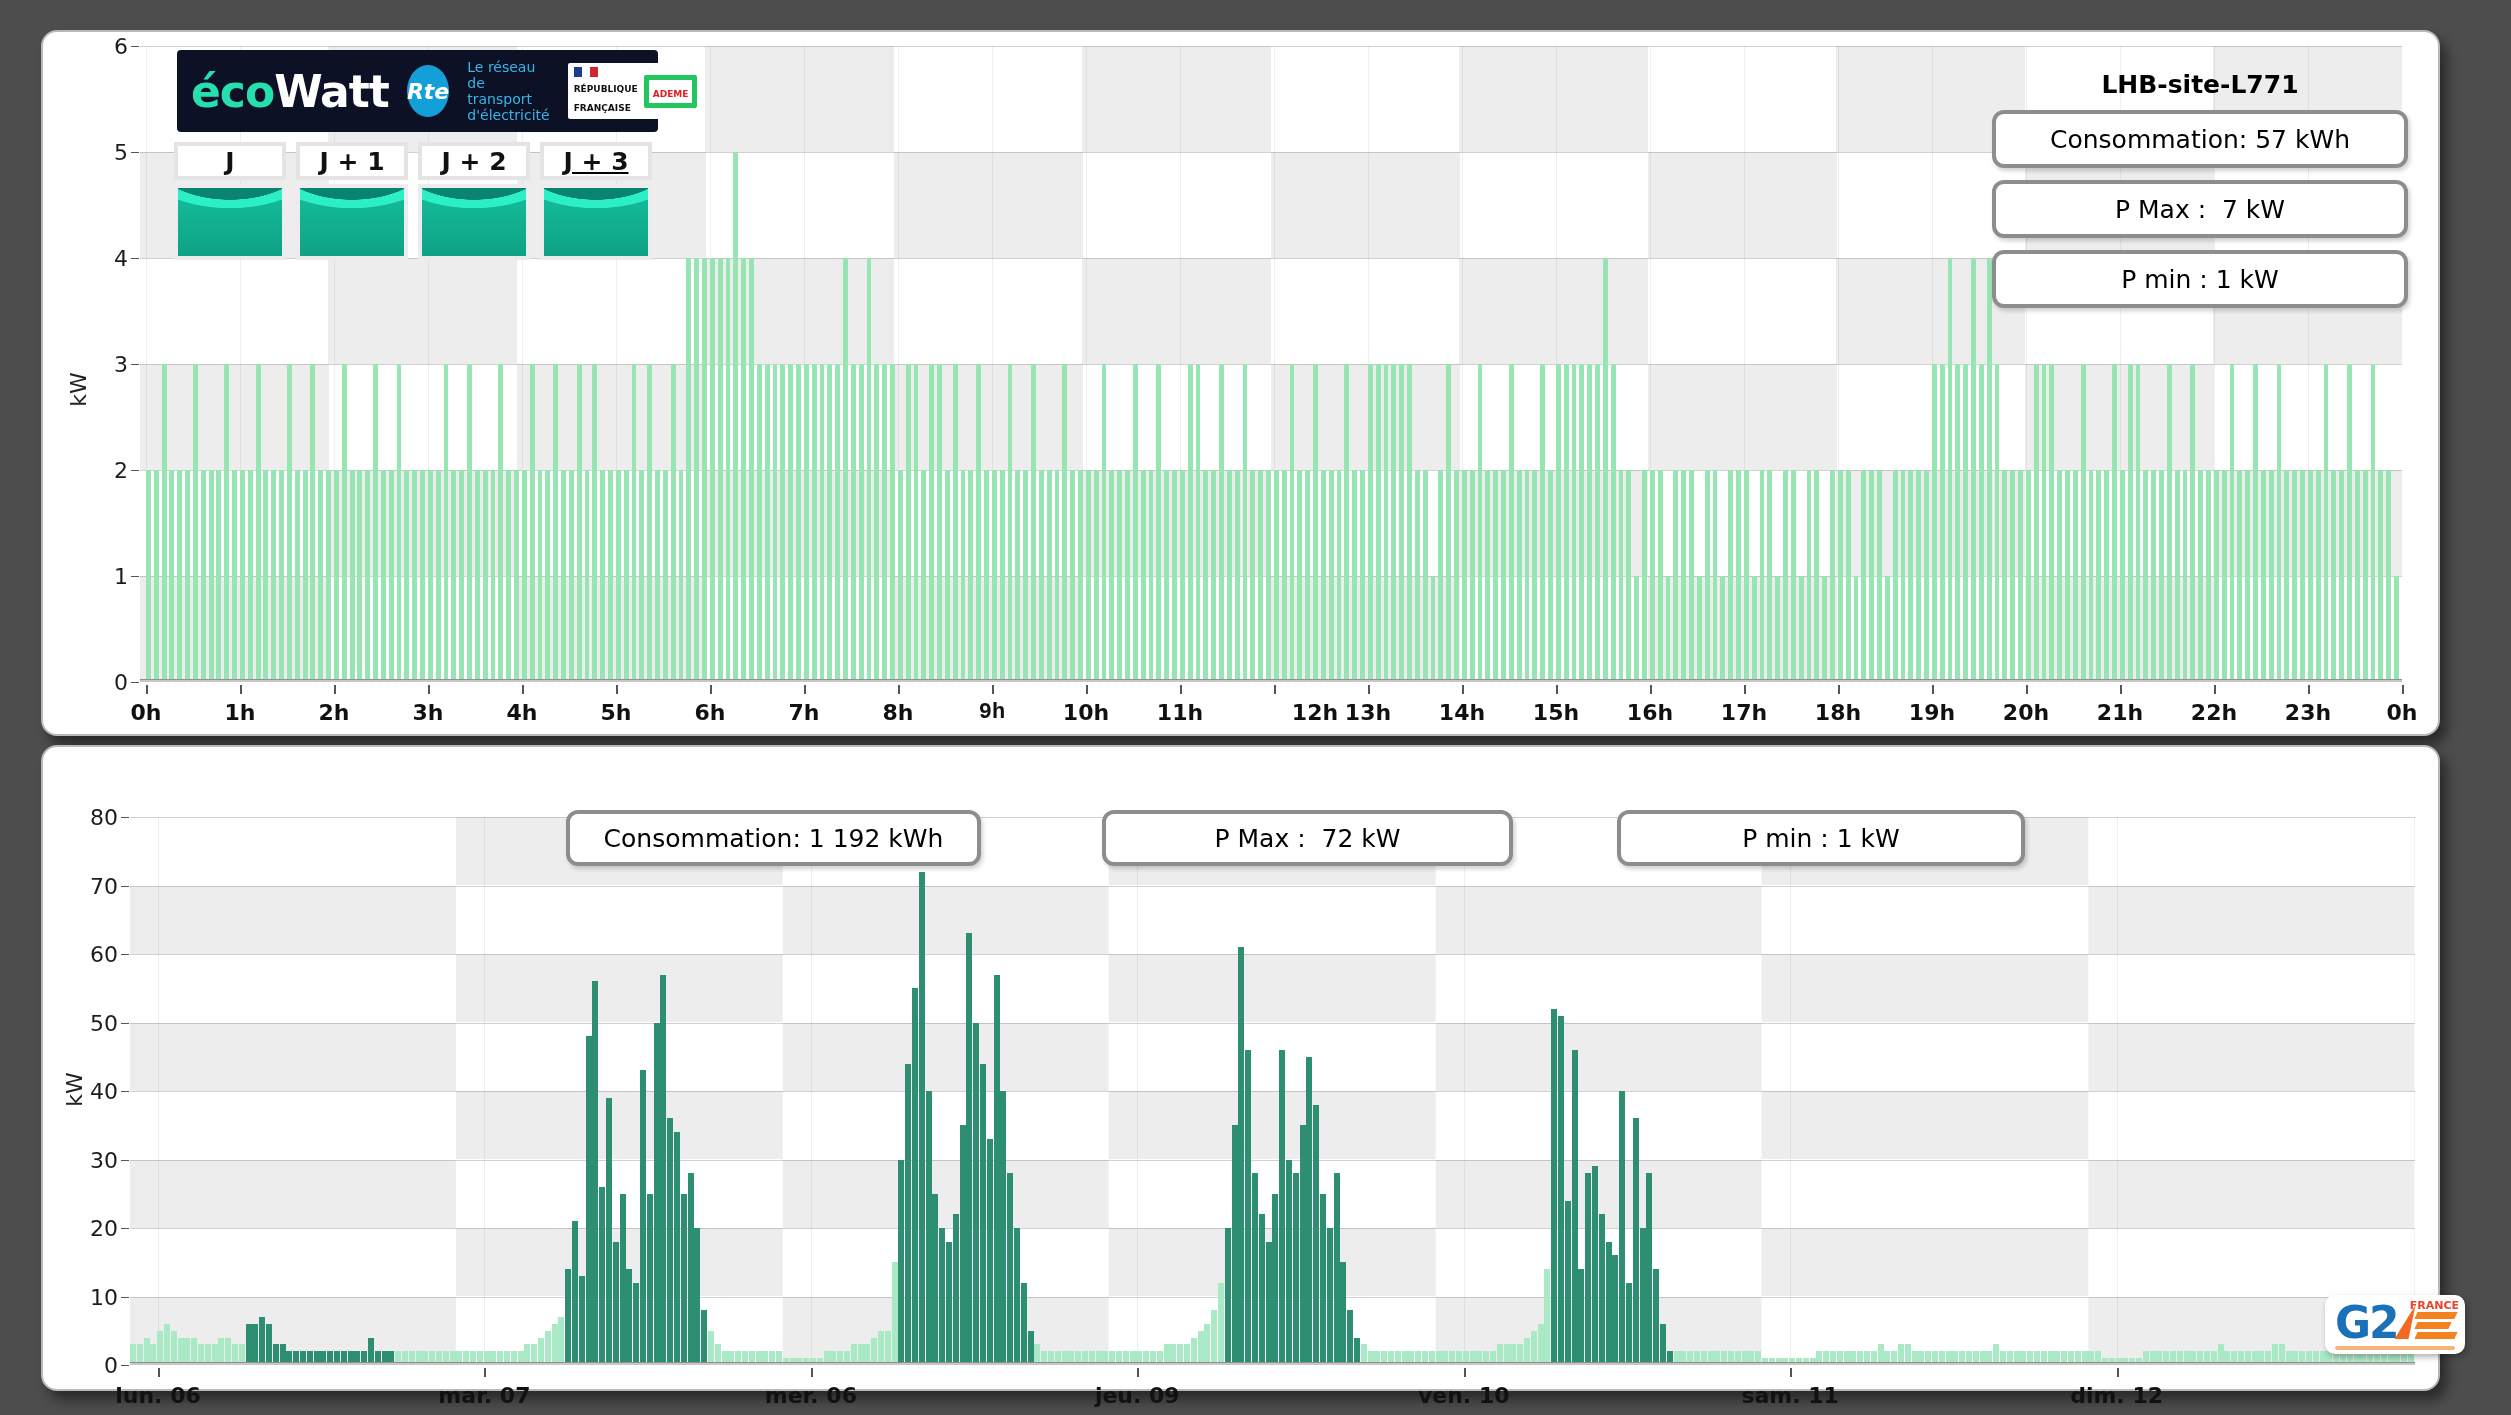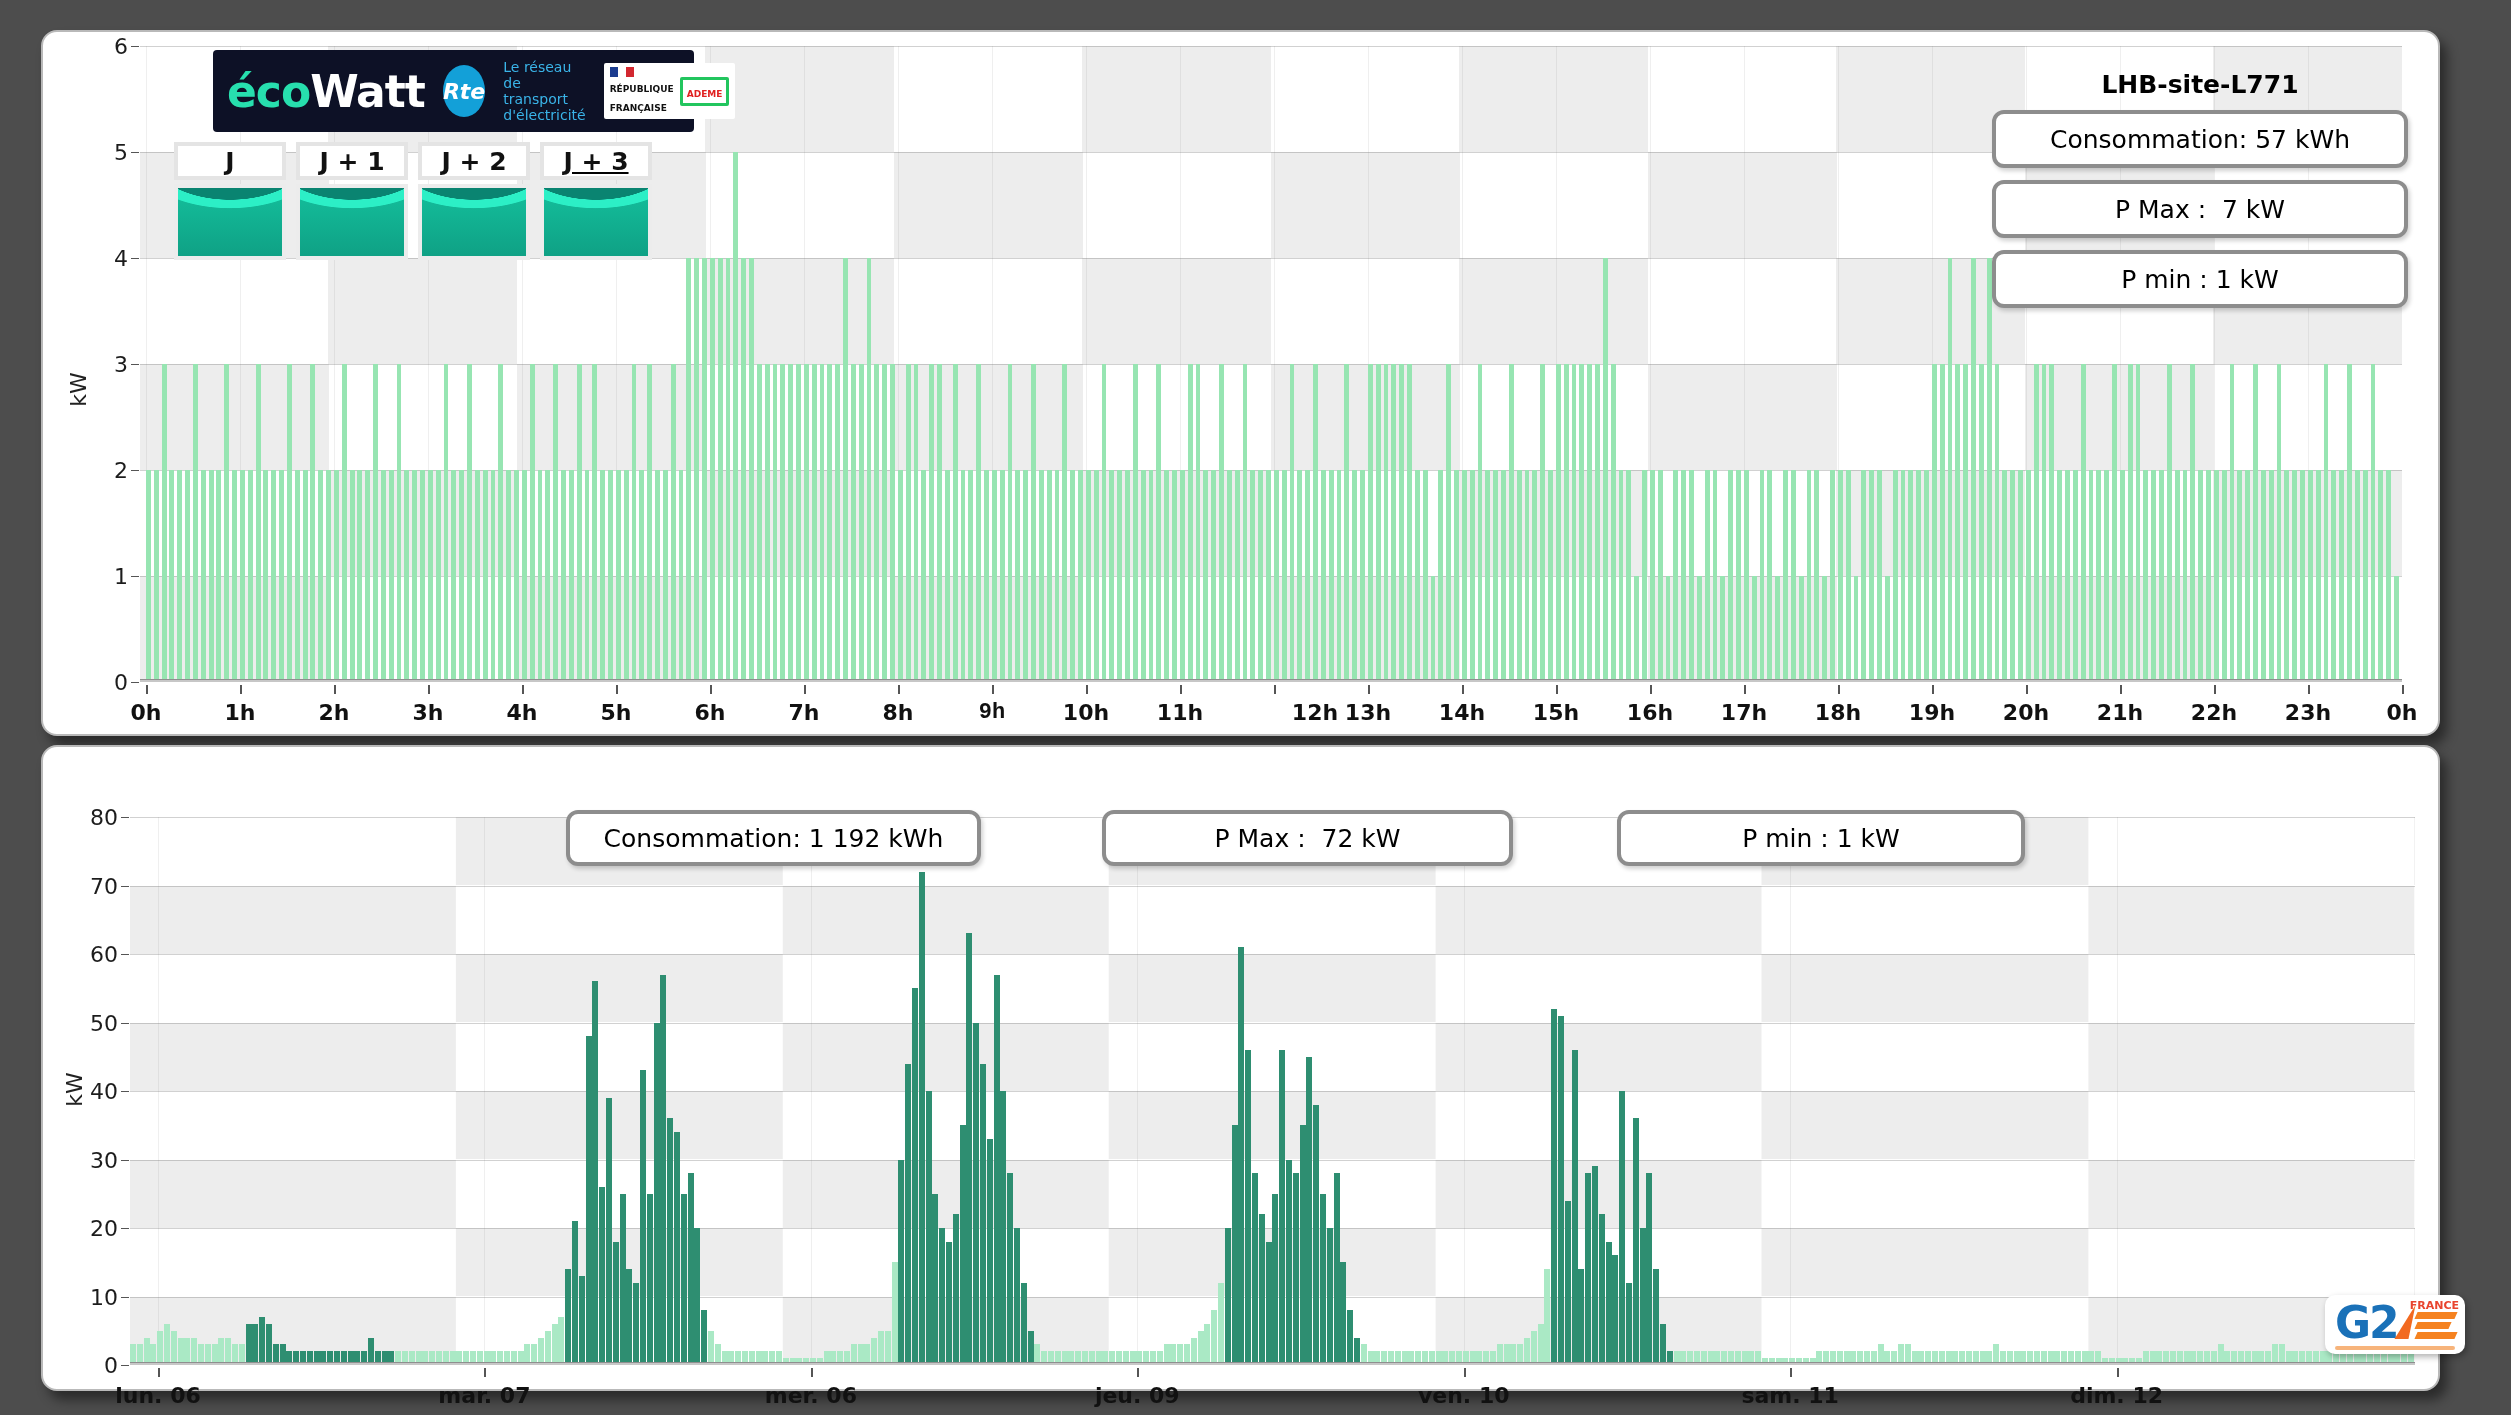--- a/index.html
+++ b/index.html
@@ -25,32 +25,32 @@
   .kwlabel{position:absolute;font-size:22px;color:#222;transform:rotate(-90deg);}
   .statbox{position:absolute;background:#fff;border:4px solid #8d8d8d;border-radius:12px;
            display:flex;align-items:center;justify-content:center;font-size:25px;color:#000;
            box-shadow:2px 3px 4px rgba(0,0,0,.18);z-index:10;white-space:pre;}
   .sitetitle{position:absolute;font-size:25px;font-weight:bold;color:#000;text-align:center;z-index:10;}
   .datebox{position:absolute;background:rgba(253,255,254,.9);border-radius:12px;z-index:9;
            display:flex;align-items:center;justify-content:center;font-size:28px;font-weight:bold;color:#141414;
            box-shadow:0 2px 5px rgba(0,0,0,.12);}
   
   #ecologo{position:absolute;background:#0d1126;border-radius:4px;display:flex;align-items:center;
-           padding:0 14px;gap:18px;z-index:11;margin-left:36px;}
+           padding:0 14px;gap:18px;z-index:11;}
   .brand{font-size:44px;font-weight:bold;letter-spacing:-1px;}
   .brand .eco{color:#27dfae;}
   .brand .watt{color:#fff;}
   .rtecirc{width:52px;height:52px;border-radius:50%;background:#13a0d8;color:#fff;display:flex;
            align-items:center;justify-content:center;font-size:22px;font-weight:bold;font-style:italic;}
   .rtetag{color:#3ab4e8;font-size:14px;line-height:16px;}
   .govbox{background:#fff;border-radius:2px;display:flex;gap:6px;padding:4px 6px;align-items:center;}
   .flag{display:flex;height:10px;width:24px;}
   .flag i{flex:1;}
   .rftxt{font-size:9px;font-weight:bold;color:#111;line-height:9px;}
-  .ademe{border:3px solid #22c55e;border-radius:2px;padding:2px 4px;text-align:center;}
+  .ademe{border:5px solid #22c55e;border-radius:2px;padding:2px 4px;text-align:center;}
   .ademetxt{color:#e02020;font-size:9px;font-weight:bold;line-height:9px;}
   .ademedot{width:14px;height:16px;border-radius:50%;background:#2b5fb8;margin:2px auto;}
   
   .tile{position:absolute;top:0;}
   .tilelabel{height:38px;background:#fff;border:4px solid #e4e4e4;display:flex;align-items:center;
              justify-content:center;font-size:25px;font-weight:bold;color:#111;}
   .tilegrad{margin-top:4px;height:76px;border:4px solid #ececec;background:
      radial-gradient(135% 115% at 50% -48%, #0a8471 56.5%, #2cefc6 57% 67%, rgba(44,239,198,0) 68%),
      linear-gradient(180deg,#14bf9c,#0fa185);}
   #tiles{position:absolute;z-index:11;}

